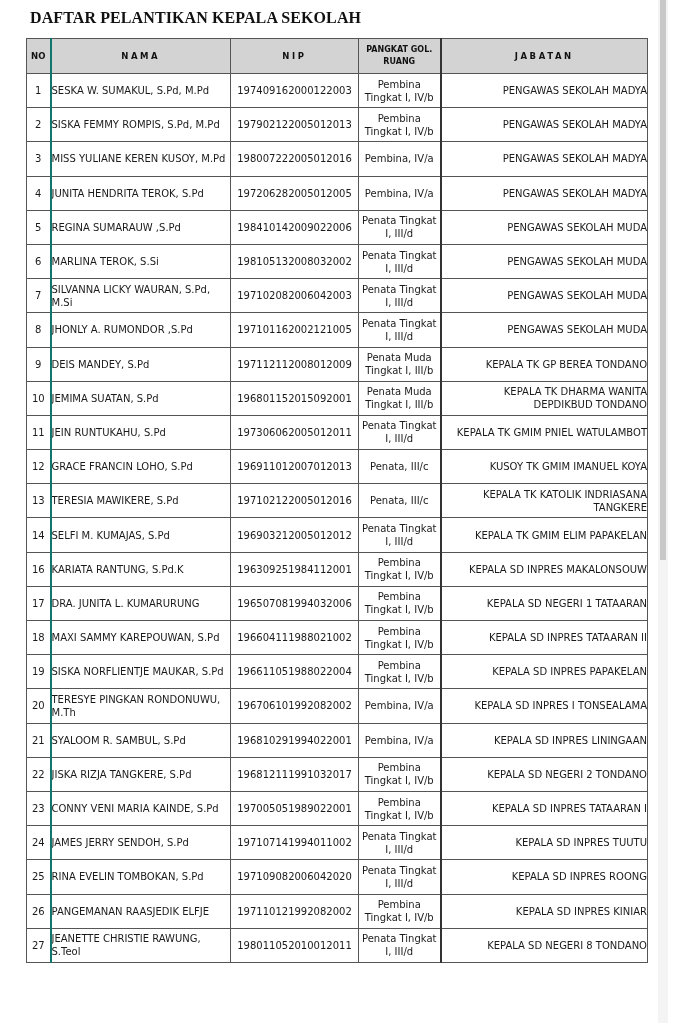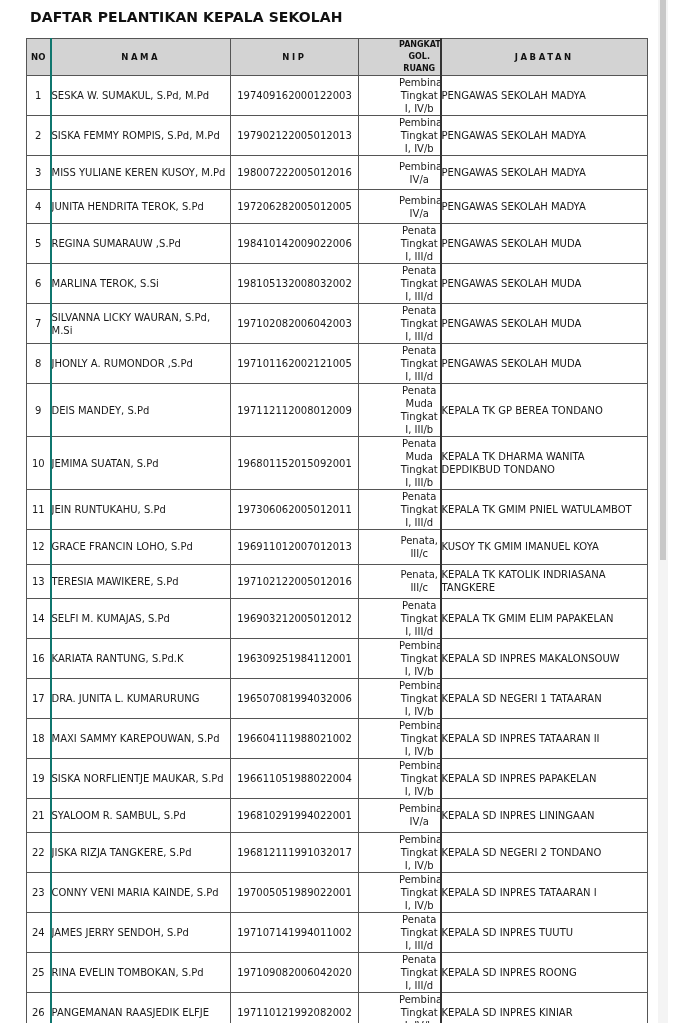--- a/index.html
+++ b/index.html
@@ -4,22 +4,23 @@
 <style>
   html, body { margin: 0; padding: 0; }
   body {
     width: 675px; height: 1023px; overflow: hidden;
     background: #ffffff; position: relative;
     font-family: "DejaVu Sans", "Liberation Sans", sans-serif;
     color: #1a1a1a;
   }
   .title {
     position: absolute; left: 30px; top: 9px;
-    font-size: 14px; font-weight: bold; letter-spacing: 0.1px;
+    font-size: 16px; font-weight: bold; letter-spacing: 0.1px;
     color: #111;
+    font-family: Liberation Serif, serif;
   }
   table.doc {
     position: absolute; left: 26px; top: 38px;
     border-collapse: collapse; table-layout: fixed;
     width: 621px;
     border: 1.5px solid #333;
   }
   table.doc th, table.doc td {
     border: 1px solid #555;
     padding: 0;
@@ -33,28 +34,28 @@
   table.doc th.spaced { letter-spacing: 2.6px; }
   table.doc th.col-pangkat { font-size: 8px; line-height: 12px; }
   table.doc td {
     height: 33.2px; font-size: 10px; line-height: 13px;
     vertical-align: middle;
   }
   td.no { text-align: center; font-size: 9px; }
   td.nama { padding-left: 2px; text-align: left; }
   td.nip { text-align: center; font-size: 10px; }
   td.pangkat { text-align: center; line-height: 14px; }
-  td.jabatan { padding-left: 2px; text-align: left; }
+  td.jabatan { padding-left: 2px; text-align: right; }
   col.c-no { width: 24px; }
   col.c-nama { width: 180px; }
   col.c-nip { width: 128px; }
   col.c-pangkat { width: 82px; }
   col.c-jabatan { width: 207px; }
   table.doc th:first-child, table.doc td:first-child { border-right: 2px solid #0f766e; }
-  table.doc th:nth-child(4), table.doc td:nth-child(4) { border-right: 2px solid #333; padding-left: 40px; }
+  table.doc th:nth-child(4), table.doc td:nth-child(4) { border-right: 2px solid #333; }
   .scroll-track {
     position: absolute; left: 658px; top: 0; width: 10px; height: 1023px;
     background: #f4f4f4;
   }
   .scroll-thumb {
     position: absolute; left: 660px; top: 0; width: 6px; height: 560px;
     background: #c8c8c8;
   }
 </style>
 </head>
@@ -203,20 +204,27 @@
         <td class="jabatan">KEPALA SD INPRES TATAARAN II</td>
       </tr>
       <tr>
         <td class="no">19</td>
         <td class="nama">SISKA NORFLIENTJE MAUKAR, S.Pd</td>
         <td class="nip">196611051988022004</td>
         <td class="pangkat">Pembina Tingkat I, IV/b</td>
         <td class="jabatan">KEPALA SD INPRES PAPAKELAN</td>
       </tr>
       <tr>
+        <td class="no">20</td>
+        <td class="nama">TERESYE PINGKAN RONDONUWU, M.Th</td>
+        <td class="nip">196706101992082002</td>
+        <td class="pangkat">Pembina, IV/a</td>
+        <td class="jabatan">KEPALA SD INPRES I TONSEALAMA</td>
+      </tr>
+      <tr>
         <td class="no">21</td>
         <td class="nama">SYALOOM R. SAMBUL, S.Pd</td>
         <td class="nip">196810291994022001</td>
         <td class="pangkat">Pembina, IV/a</td>
         <td class="jabatan">KEPALA SD INPRES LININGAAN</td>
       </tr>
       <tr>
         <td class="no">22</td>
         <td class="nama">JISKA RIZJA TANGKERE, S.Pd</td>
         <td class="nip">196812111991032017</td>

